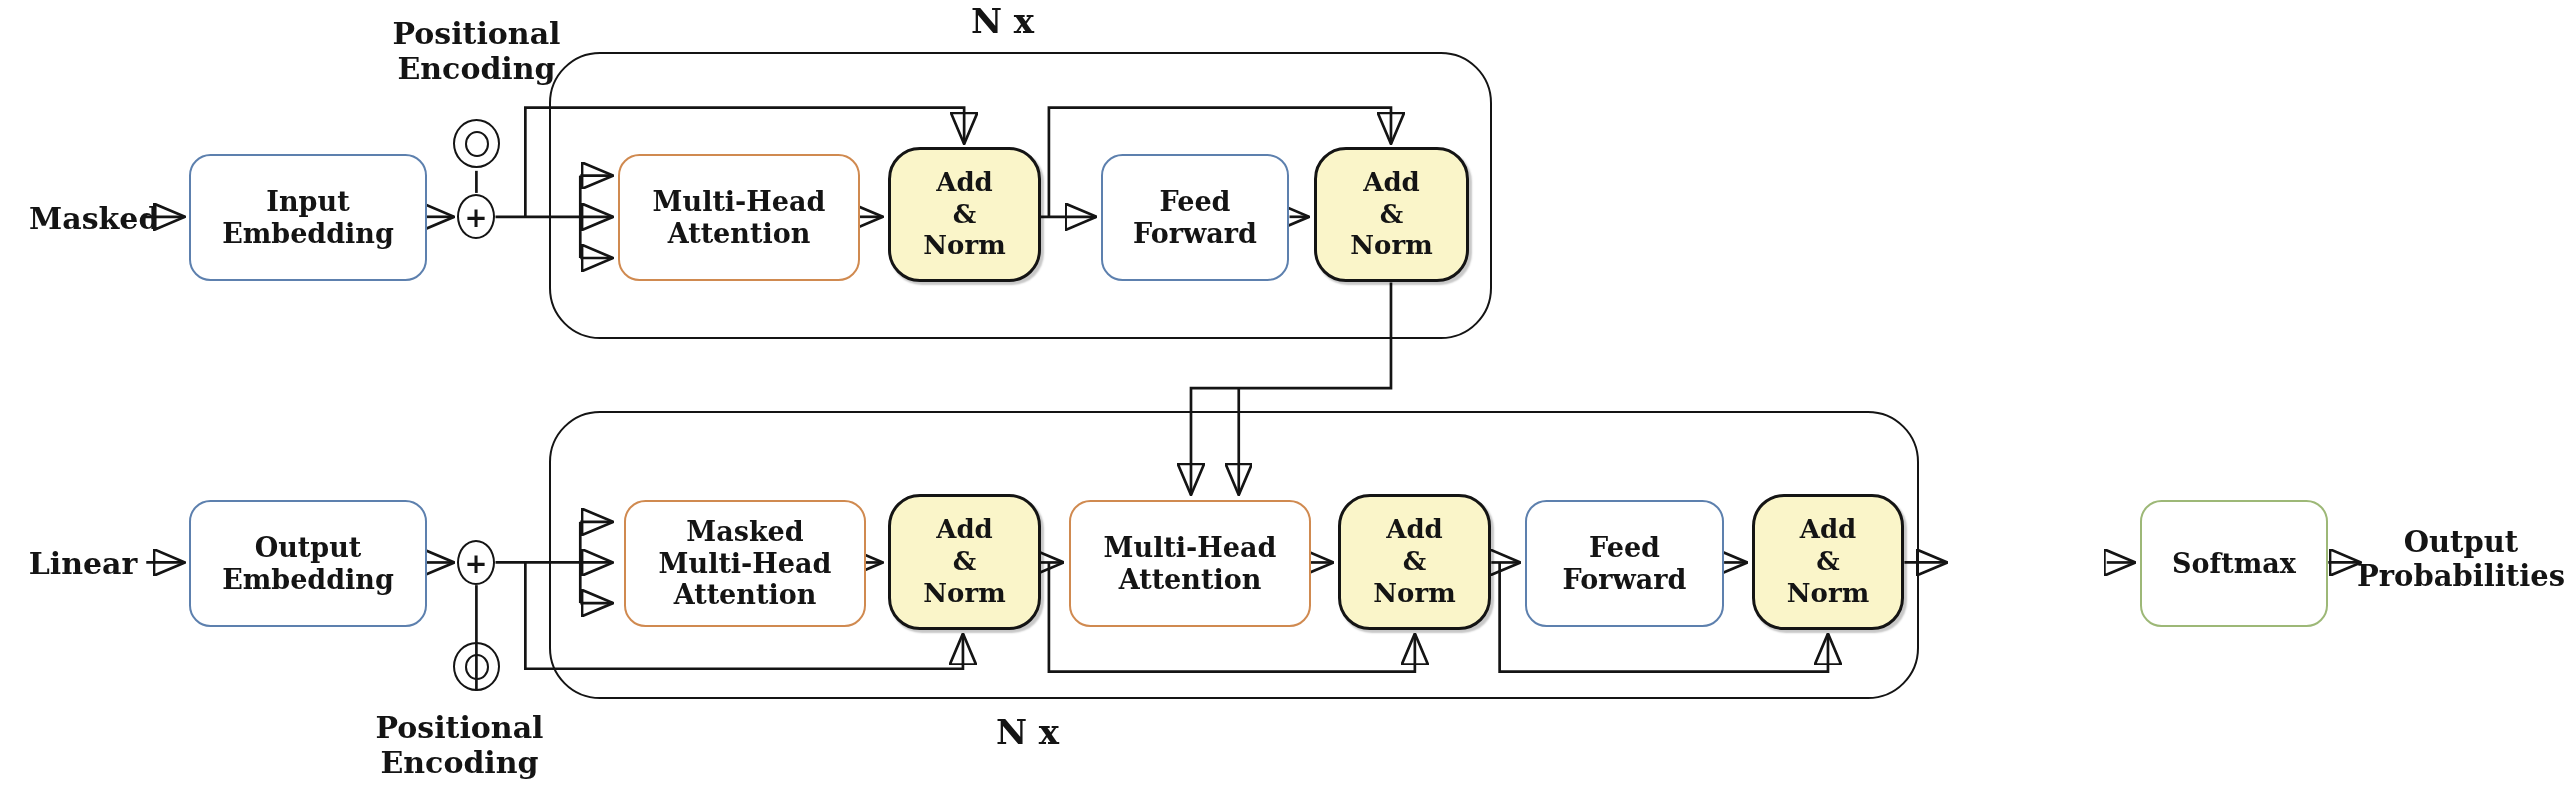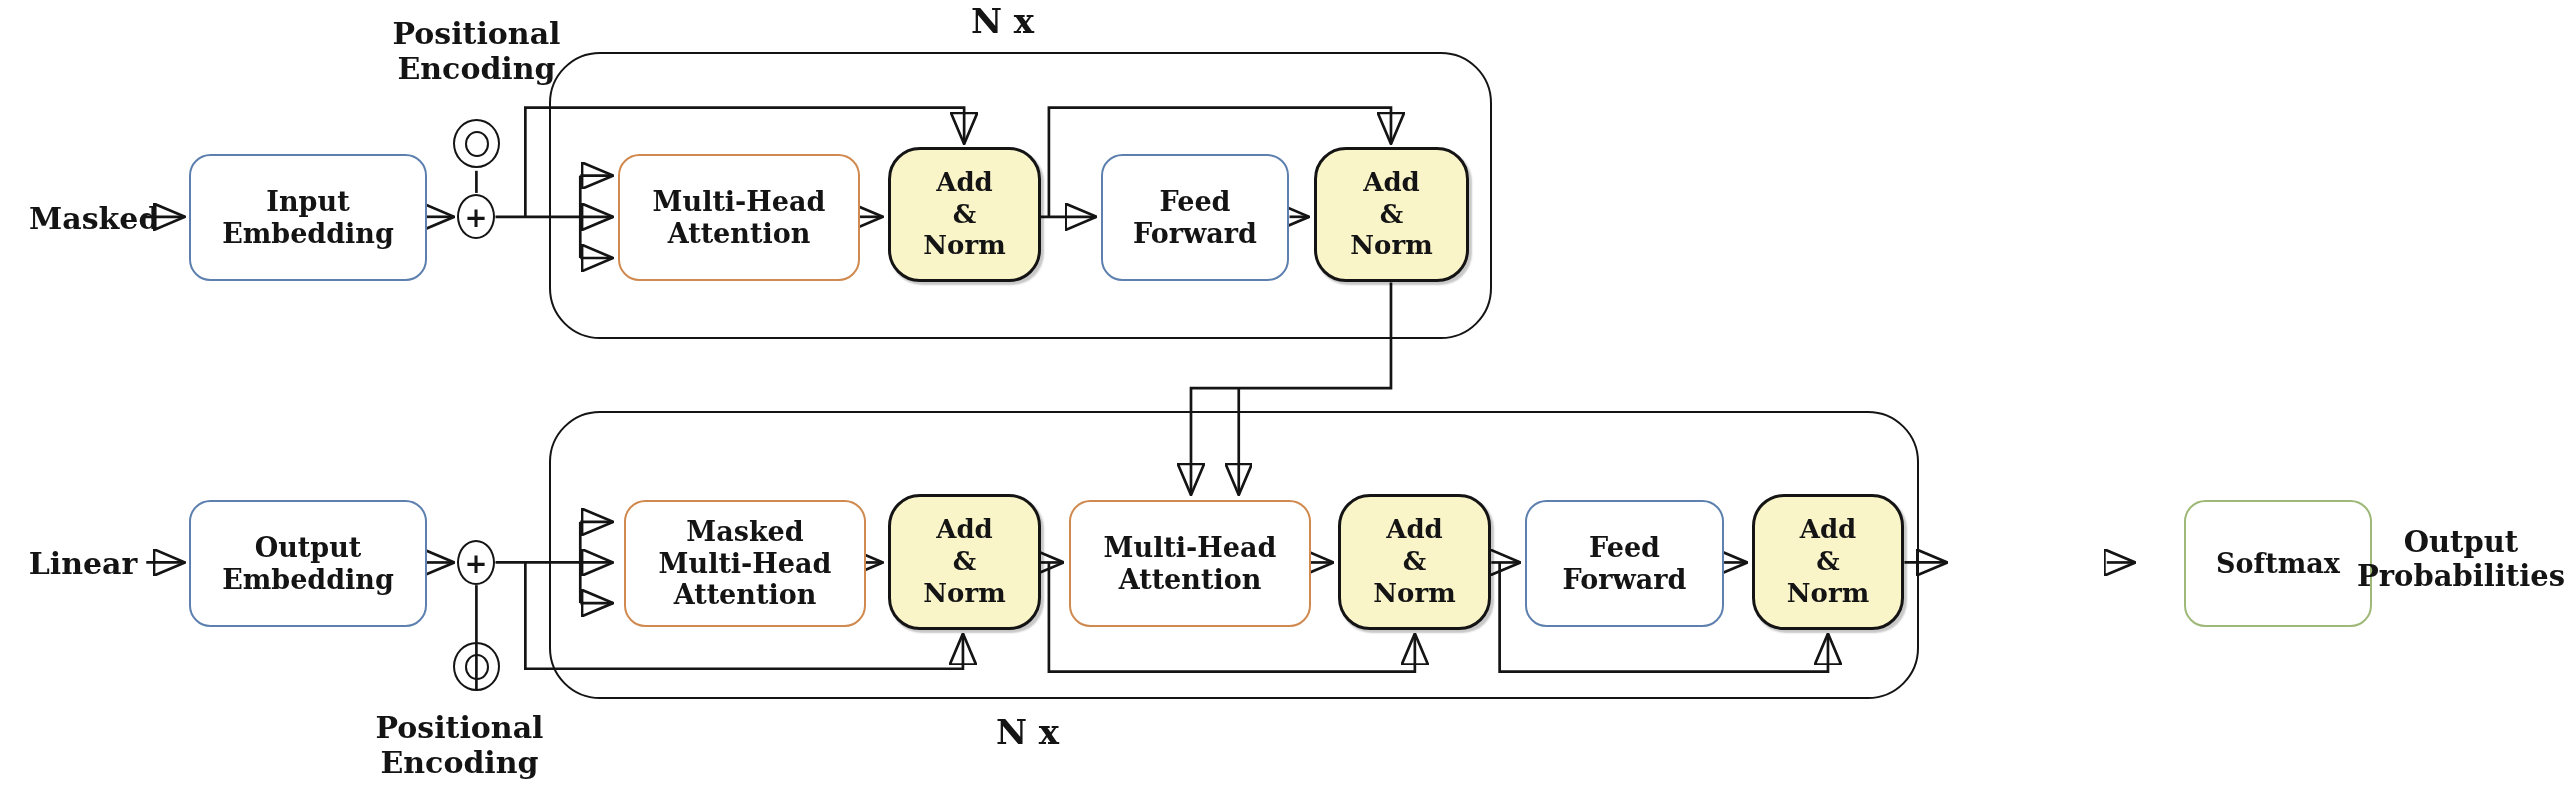--- a/index.html
+++ b/index.html
@@ -37,21 +37,21 @@
   .node-label {
     white-space: pre-line;
     font-weight: bold;
     font-size: 27px;
     line-height: 1.17;
     color: var(--line, #141414);
   }
   .node.blue   { border-color: var(--embed-border, #5d80ae); }
   .node.orange { border-color: var(--attention-border, #d08a50); }
   .node.purple { border-color: var(--linear-border, #7d4a9a); }
-  .node.green  { border-color: var(--softmax-border, #9db877); margin-left: 44px; }
+  .node.green  { border-color: var(--softmax-border, #9db877); }
   .node.yellow {
     background: var(--addnorm-fill, #faf5c9);
     border-color: var(--addnorm-border, #141414);
     border-width: 3px;
     border-radius: 32px;
     box-shadow: 2.4px 3px 1.8px rgba(0,0,0,0.22);
     text-align: center;
   }
   .node.yellow .node-label { font-size: 26px; line-height: 1.22; }
 

